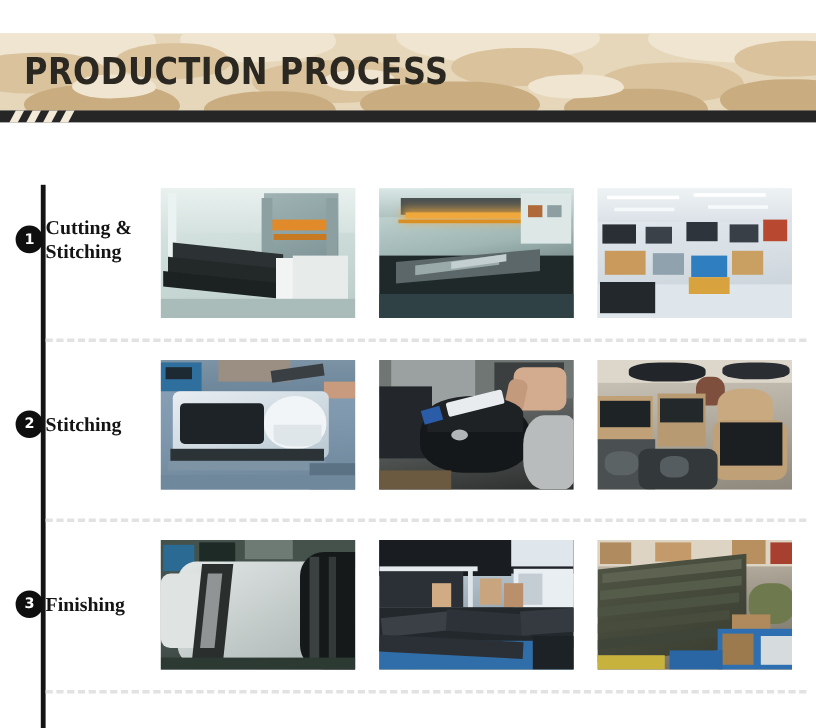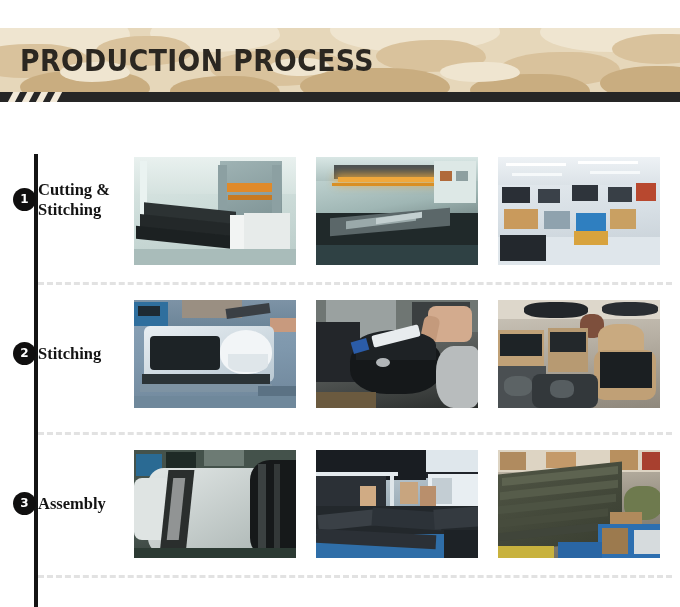--- a/index.html
+++ b/index.html
@@ -313,21 +313,21 @@
           <i style="left:52px;top:80px;width:24px;height:18px;background:#565d60;border-radius:40%;"></i>
         </div>
       </div>
     </div>
   </div>
 
   <div class="divider" style="top:330px;"></div>
 
   <div class="step" style="top:346px;">
     <div class="step-badge" style="top:44px;">3</div>
-    <div class="step-label" style="top:46px;">Assembly</div>
+    <div class="step-label" style="top:46px;">Finishing</div>
     <div class="thumbs">
       <div class="thumb" style="left:0;">
         <div class="pic" style="background:linear-gradient(170deg,#3c4a42 0%,#52605a 50%,#2b332f 100%);">
           <i style="left:0;top:0;width:100%;height:22%;background:#44524b;"></i>
           <i style="left:2px;top:4px;width:26px;height:22px;background:#2a6a93;"></i>
           <i style="left:32px;top:2px;width:30px;height:18px;background:#1e2a26;"></i>
           <i style="left:70px;top:0;width:40px;height:16px;background:#6d7b74;"></i>
           <i style="left:14px;top:18px;width:116px;height:86px;background:linear-gradient(150deg,#e2e7e6,#aeb8b6);border-radius:16px 10px 10px 16px;"></i>
           <i style="left:0;top:28px;width:34px;height:62px;background:#dfe4e3;border-radius:8px 0 0 8px;"></i>
           <i style="left:30px;top:20px;width:26px;height:84px;background:#2a2e2d;transform:skewX(-6deg);"></i>

